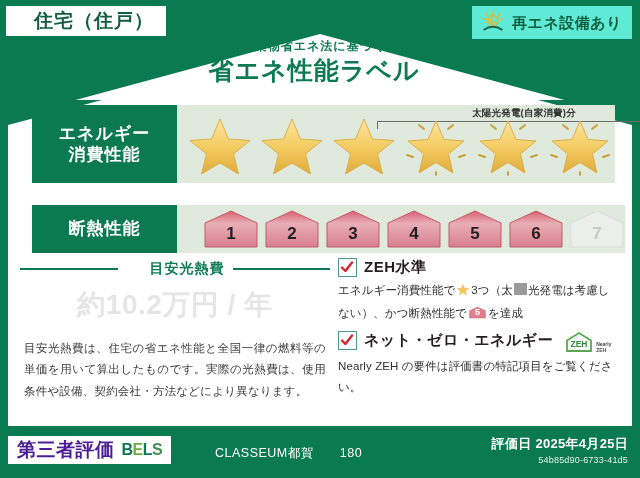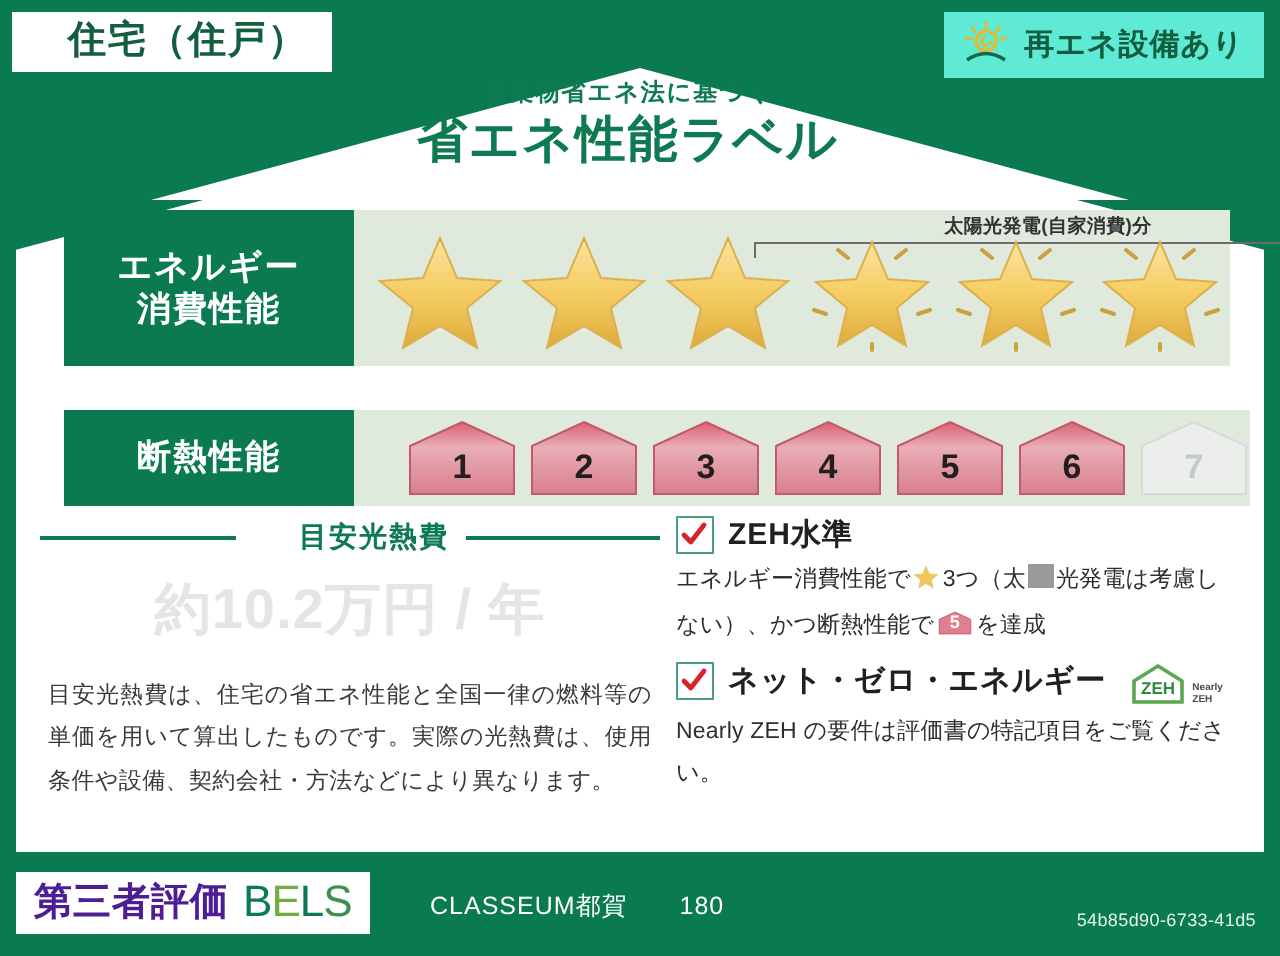--- a/index.html
+++ b/index.html
@@ -135,21 +135,21 @@
   .zeh-logo{display:inline-flex;align-items:flex-end;gap:2px;margin-left:4px;vertical-align:-4px;}
   .zeh-logo .tiny{font-size:5px;color:#4a4a4a;line-height:1.1;font-weight:bold;}
 
   
   .footer{position:absolute;left:0;bottom:0;width:640px;height:52px;background:#0a7a50;}
   .bels{
     position:absolute;left:8px;top:10px;background:#ffffff;
     padding:4px 9px 5px 9px;display:flex;align-items:center;gap:7px;line-height:1;
   }
   .bels .jp{color:#4c1d95;font-size:19px;font-weight:bold;letter-spacing:0.5px;}
-  .bels .en{font-size:22px;font-weight:normal;letter-spacing:-0.5px;}
+  .bels .en{font-size:16px;font-weight:bold;letter-spacing:-0.5px;}
   .bels .en .b{color:#0d7a52;}
   .bels .en .e{color:#6fae3f;}
   .bels .en .l{color:#0d7a52;}
   .bels .en .s{color:#3f8f4f;}
   .bldg{
     position:absolute;left:215px;top:19px;color:#ffffff;font-size:12.5px;letter-spacing:0.5px;
   }
   .bldg .num{margin-left:22px;}
   .date{
     position:absolute;right:12px;top:9px;color:#ffffff;font-size:13px;font-weight:bold;
@@ -379,16 +379,17 @@
 
   <div class="footer">
     <div class="bels">
       <span class="jp">第三者評価</span>
       <span class="en"><span class="b">B</span><span class="e">E</span><span class="l">L</span><span class="s">S</span></span>
     </div>
     <div class="bldg">
       <span>CLASSEUM都賀</span>
       <span class="num">180</span>
     </div>
+    <div class="date">評価日 2025年4月25日</div>
     <div class="uid">54b85d90-6733-41d5</div>
   </div>
 
 </div>
 
 </body></html>

